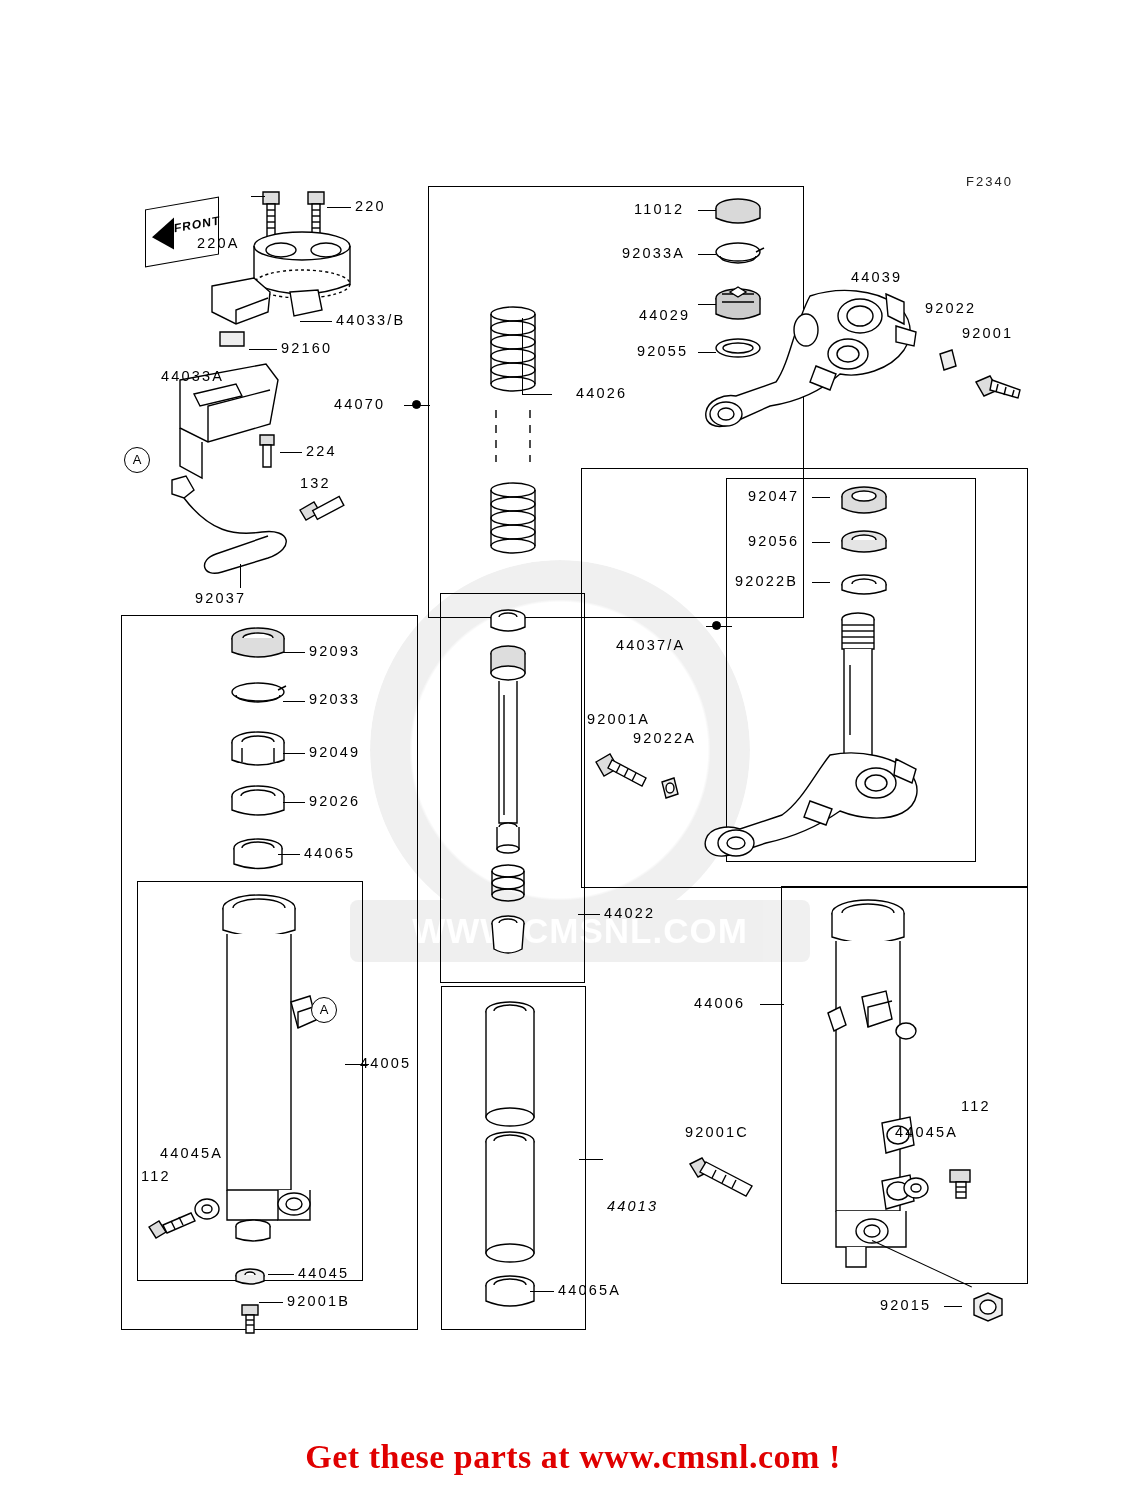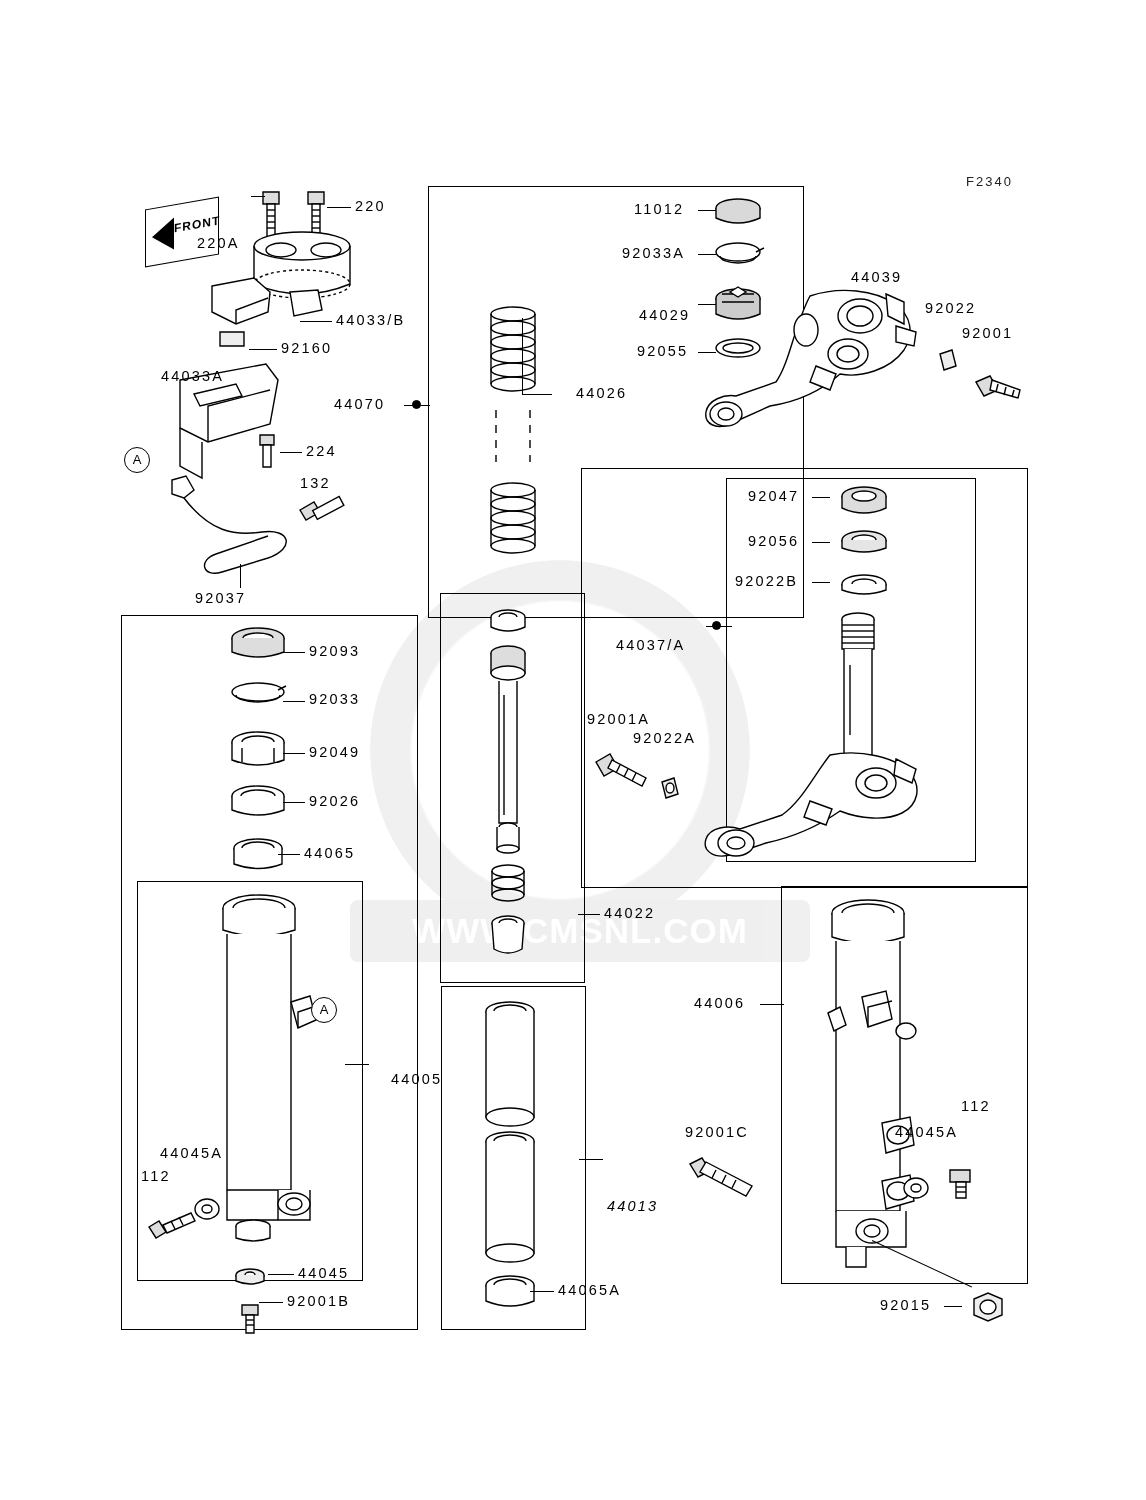--- a/index.html
+++ b/index.html
@@ -484,21 +484,21 @@
       <path d="M92 138 L92 122 L110 116"></path>
       <path d="M72 300 L72 330 L104 330 L104 300" fill="#fff"></path>
       <ellipse cx="88" cy="314" rx="16" ry="11" fill="#fff"></ellipse>
       <ellipse cx="88" cy="314" rx="8" ry="6" fill="#fff"></ellipse>
       <path d="M21 300 L21 330 L72 330" fill="none"></path>
       <ellipse cx="47" cy="336" rx="17" ry="6" fill="#fff"></ellipse>
       <path d="M30 336 L30 348 Q47 354 64 348 L64 336" fill="#fff"></path>
     </g>
   </svg>
   <div class="circ-ref" style="left:311px; top:997px;">A</div>
-  <div class="lbl" style="left:391px; top:1055px;margin-top:16px;">44005</div>
+  <div class="lbl" style="left:360px; top:1055px;">44005</div>
   <div class="ln h" style="left:345px; top:1064px; width:24px;"></div>
 
   <svg class="art" style="left:145px; top:1185px; width:130px; height:60px;" viewBox="0 0 130 60">
     <g fill="none" stroke="#000" stroke-width="1.4">
       <path d="M4 42 l10 -6 l7 11 l-10 6 z" fill="#ddd"></path>
       <path d="M18 40 L46 28 L50 36 L22 48 Z" fill="#fff"></path>
       <line x1="26" y1="36" x2="30" y2="44"></line>
       <line x1="34" y1="32" x2="38" y2="40"></line>
       <ellipse cx="62" cy="24" rx="12" ry="10" fill="#fff"></ellipse>
       <ellipse cx="62" cy="24" rx="5" ry="4" fill="#fff"></ellipse>
@@ -592,14 +592,15 @@
   <svg class="art" style="left:960px; top:1285px; width:60px; height:50px;" viewBox="0 0 60 50">
     <g fill="none" stroke="#000" stroke-width="1.4">
       <path d="M14 14 L28 8 L42 14 L42 30 L28 36 L14 30 Z" fill="#eee"></path>
       <ellipse cx="28" cy="22" rx="8" ry="7" fill="#fff"></ellipse>
     </g>
   </svg>
   <div class="lbl" style="left:880px; top:1297px;">92015</div>
   <div class="ln h" style="left:944px; top:1306px; width:18px;"></div>
   <div class="ln" style="left:872px; top:1240px; width:110px; height:1.3px; transform:rotate(25deg); transform-origin:left center;"></div>
 
+  <div id="footer-cta">Get these parts at www.cmsnl.com !</div>
 
 </div>
 
 </body></html>

